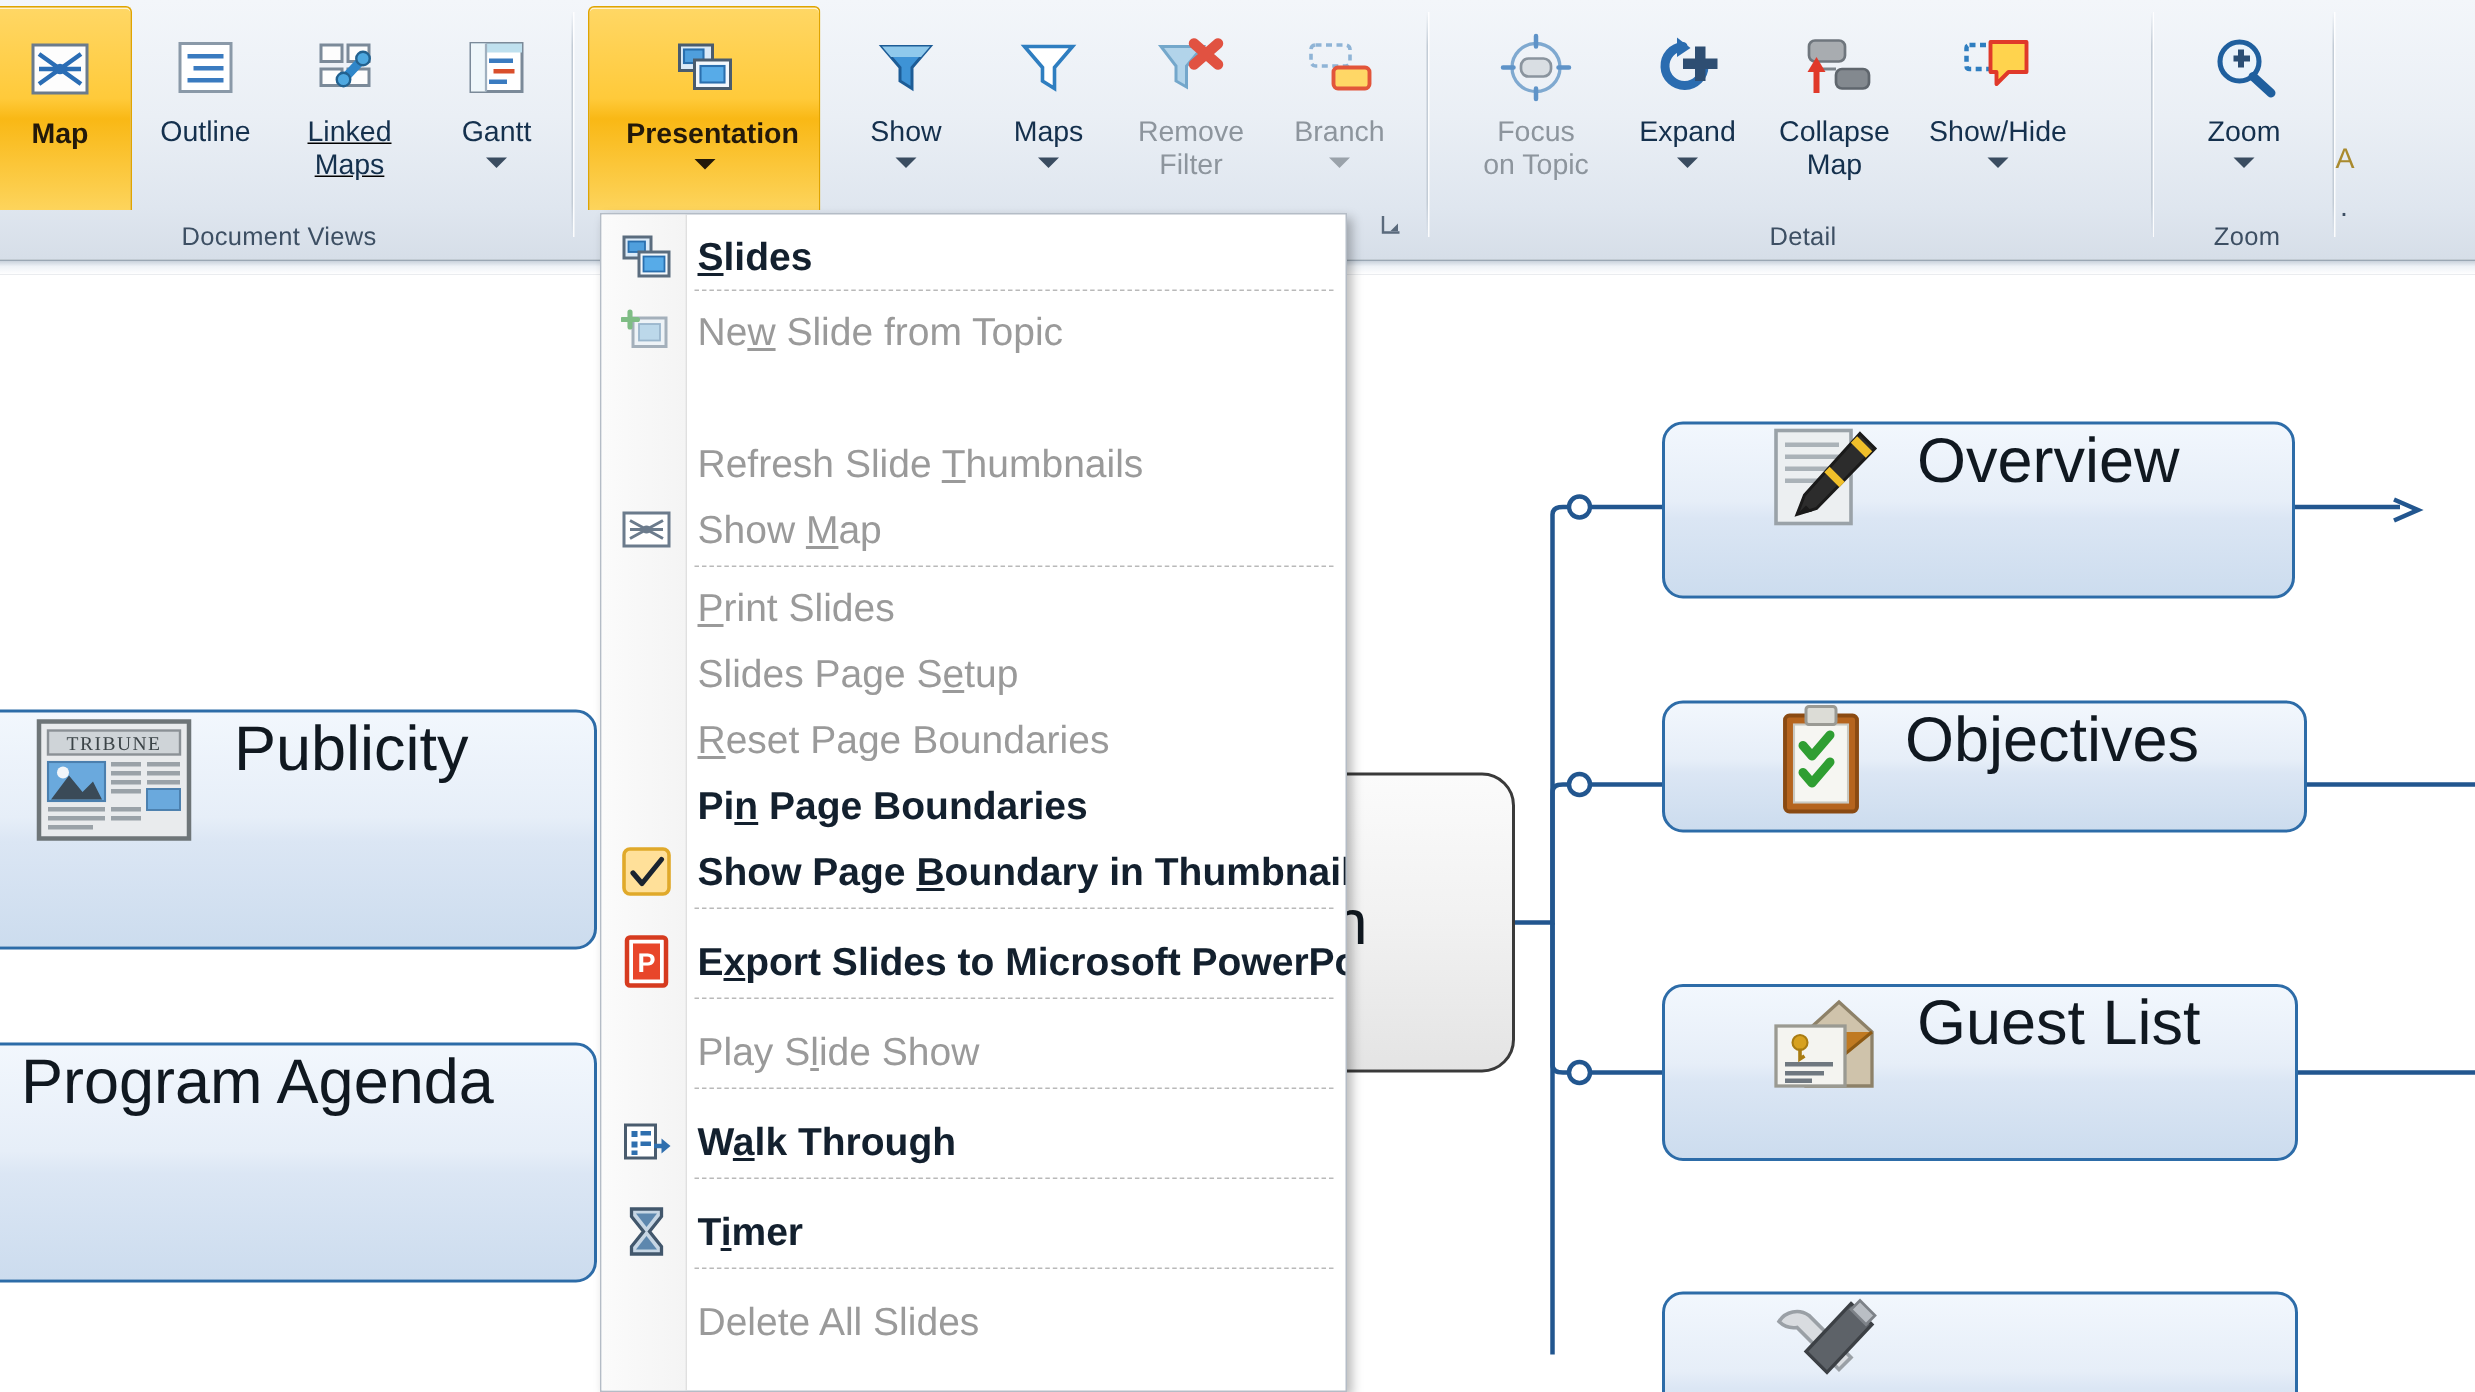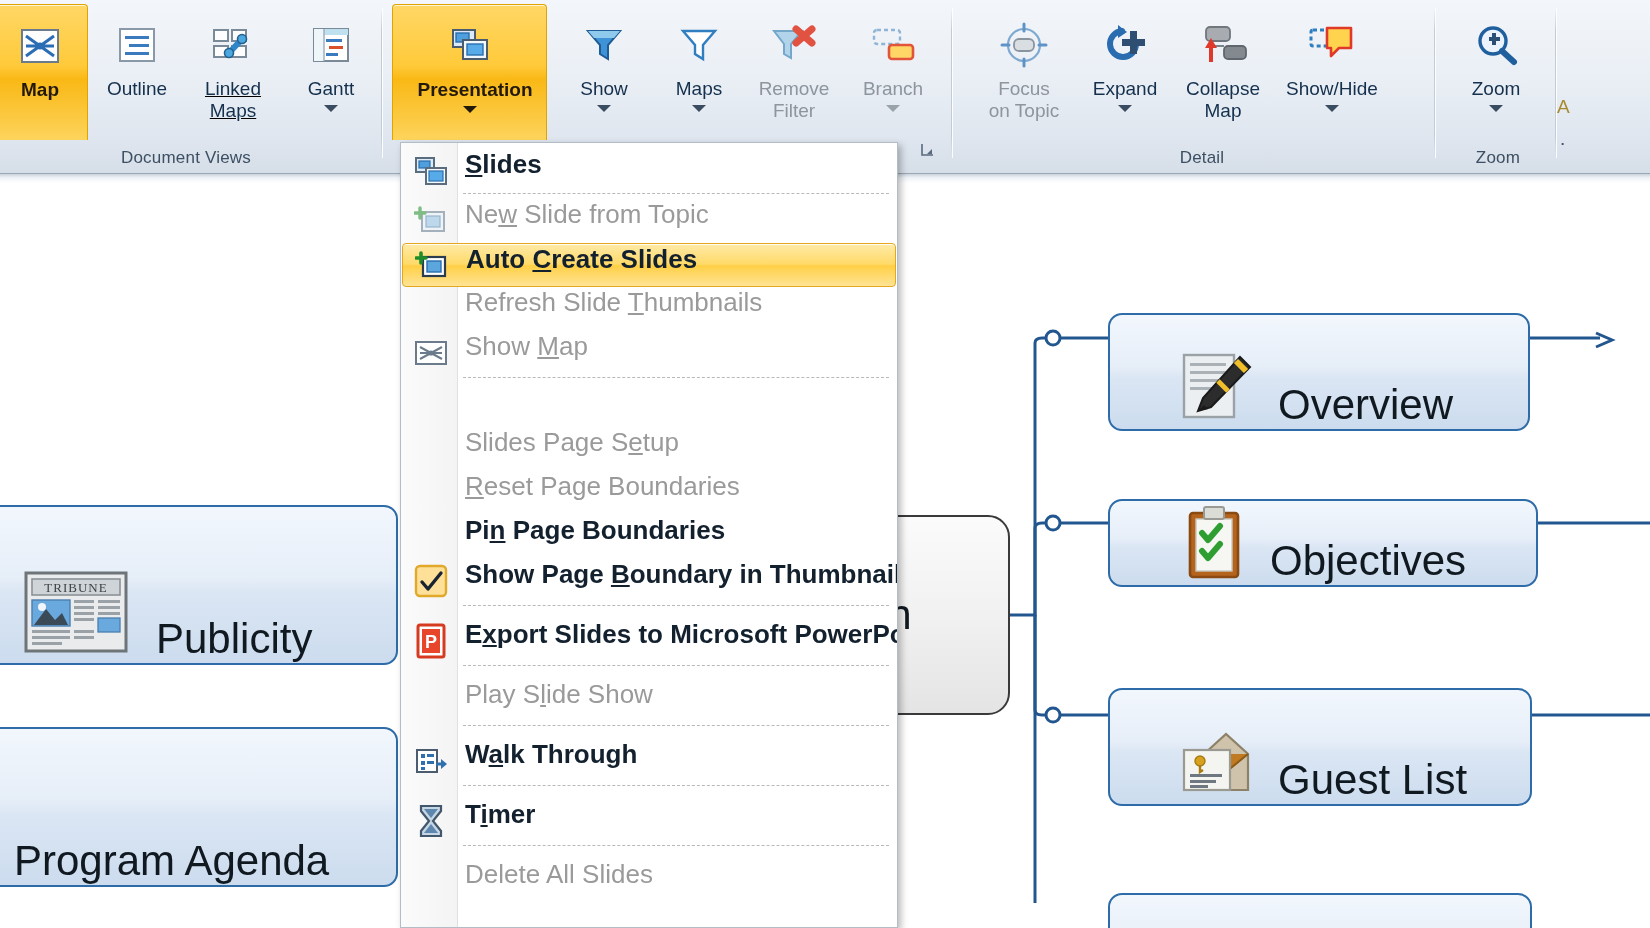--- a/index.html
+++ b/index.html
@@ -60,21 +60,21 @@
 
   
   #canvas{
     position:absolute;left:0;top:183px;width:1650px;height:745px;
     background:#ffffff;overflow:hidden;
   }
   .node{
     position:absolute;box-sizing:border-box;
     background:linear-gradient(to bottom,#f2f7fd 0%,#e6eef8 45%,#dbe6f4 55%,#ccdcee 100%);
     border:2px solid #2d6ca8;border-radius:14px;
-    display:flex;align-items:flex-end;margin-top:32px;
+    display:flex;align-items:flex-start;
   }
   .node .nlabel{
     font-size:42px;color:#101820;font-weight:normal;white-space:nowrap;
   }
   .node .nicon{margin-right:22px;flex:none;}
   .central{
     position:absolute;box-sizing:border-box;
     background:linear-gradient(to bottom,#fbfbfb 0%,#f1f1f1 50%,#e4e4e4 100%);
     border:2px solid #3a3a3a;border-radius:22px;
     display:flex;align-items:center;justify-content:center;
@@ -90,21 +90,21 @@
     box-shadow:3px 3px 7px rgba(0,0,0,.28);
     box-sizing:border-box;overflow:hidden;z-index:50;
   }
   #menu .gutter{
     position:absolute;left:0;top:0;width:56px;height:100%;
     background:linear-gradient(to right,#fbfbfb 0%,#f4f4f4 100%);
     border-right:1px solid #e0e0e0;
   }
   .mi{
     position:absolute;left:1px;right:1px;height:44px;
-    display:flex;align-items:flex-start;box-sizing:border-box;
+    display:flex;align-items:center;box-sizing:border-box;
   }
   .mi .mico{
     position:absolute;left:9px;width:40px;height:40px;top:2px;
     display:flex;align-items:center;justify-content:center;
   }
   .mi .mtext{
     margin-left:63px;font-size:26px;color:#16202c;white-space:nowrap;
   }
   .mi.enabled .mtext{color:#13202e;font-weight:bold;}
   .mi.disabled .mtext{color:#9a9a9a;font-weight:normal;}
@@ -486,47 +486,40 @@
     <span class="mico">
       <svg width="34" height="30" viewBox="0 0 34 30">
         <rect x="8" y="6" width="22" height="19" fill="#eef3f7" stroke="#a4b0bb" stroke-width="2"></rect>
         <rect x="12" y="10" width="14" height="11" fill="#bcd8ea" stroke="#9ab6cc" stroke-width="1.2"></rect>
         <path d="M4 2 v10 M-1 7 h10" stroke="#7fbd85" stroke-width="3.4" stroke-linecap="round" transform="translate(2,0)"></path>
       </svg>
     </span>
     <span class="mtext">Ne<u>w</u> Slide from Topic</span>
   </div>
 
-  <div class="mi enabled hl" style="top:100px;">
-    <span class="mico">
-      <svg width="34" height="30" viewBox="0 0 34 30">
-        <rect x="8" y="6" width="22" height="19" fill="#ffffff" stroke="#2a3c4e" stroke-width="2.2"></rect>
-        <rect x="12" y="10" width="14" height="11" fill="#5aa6dd" stroke="#2a6fae" stroke-width="1.4"></rect>
-        <path d="M6 2 v10 M1 7 h10" stroke="#1f8c2a" stroke-width="3.6" stroke-linecap="round"></path>
-      </svg>
-    </span>
-    <span class="mtext">Auto <u>C</u>reate Slides</span>
-  </div>
 
   <div class="mi disabled" style="top:144px;">
     <span class="mtext">Refresh Slide <u>T</u>humbnails</span>
   </div>
 
   <div class="mi disabled" style="top:188px;">
     <span class="mico">
       <svg width="34" height="28" viewBox="0 0 34 28">
         <rect x="2" y="3" width="30" height="22" fill="#ffffff" stroke="#6b7b8c" stroke-width="2"></rect>
         <path d="M6 8 L28 20 M6 20 L28 8 M6 14 H28" stroke="#6b7b8c" stroke-width="2" fill="none"></path>
         <circle cx="17" cy="14" r="2.6" fill="#6b7b8c"></circle>
       </svg>
     </span>
     <span class="mtext">Show <u>M</u>ap</span>
   </div>
   <div class="msep" style="top:234px;"></div>
 
+  <div class="mi disabled" style="top:240px;">
+    <span class="mtext"><u>P</u>rint Slides</span>
+  </div>
 
   <div class="mi disabled" style="top:284px;">
     <span class="mtext">Slides Page S<u>e</u>tup</span>
   </div>
 
   <div class="mi disabled" style="top:328px;">
     <span class="mtext"><u>R</u>eset Page Boundaries</span>
   </div>
 
   <div class="mi enabled" style="top:372px;">

